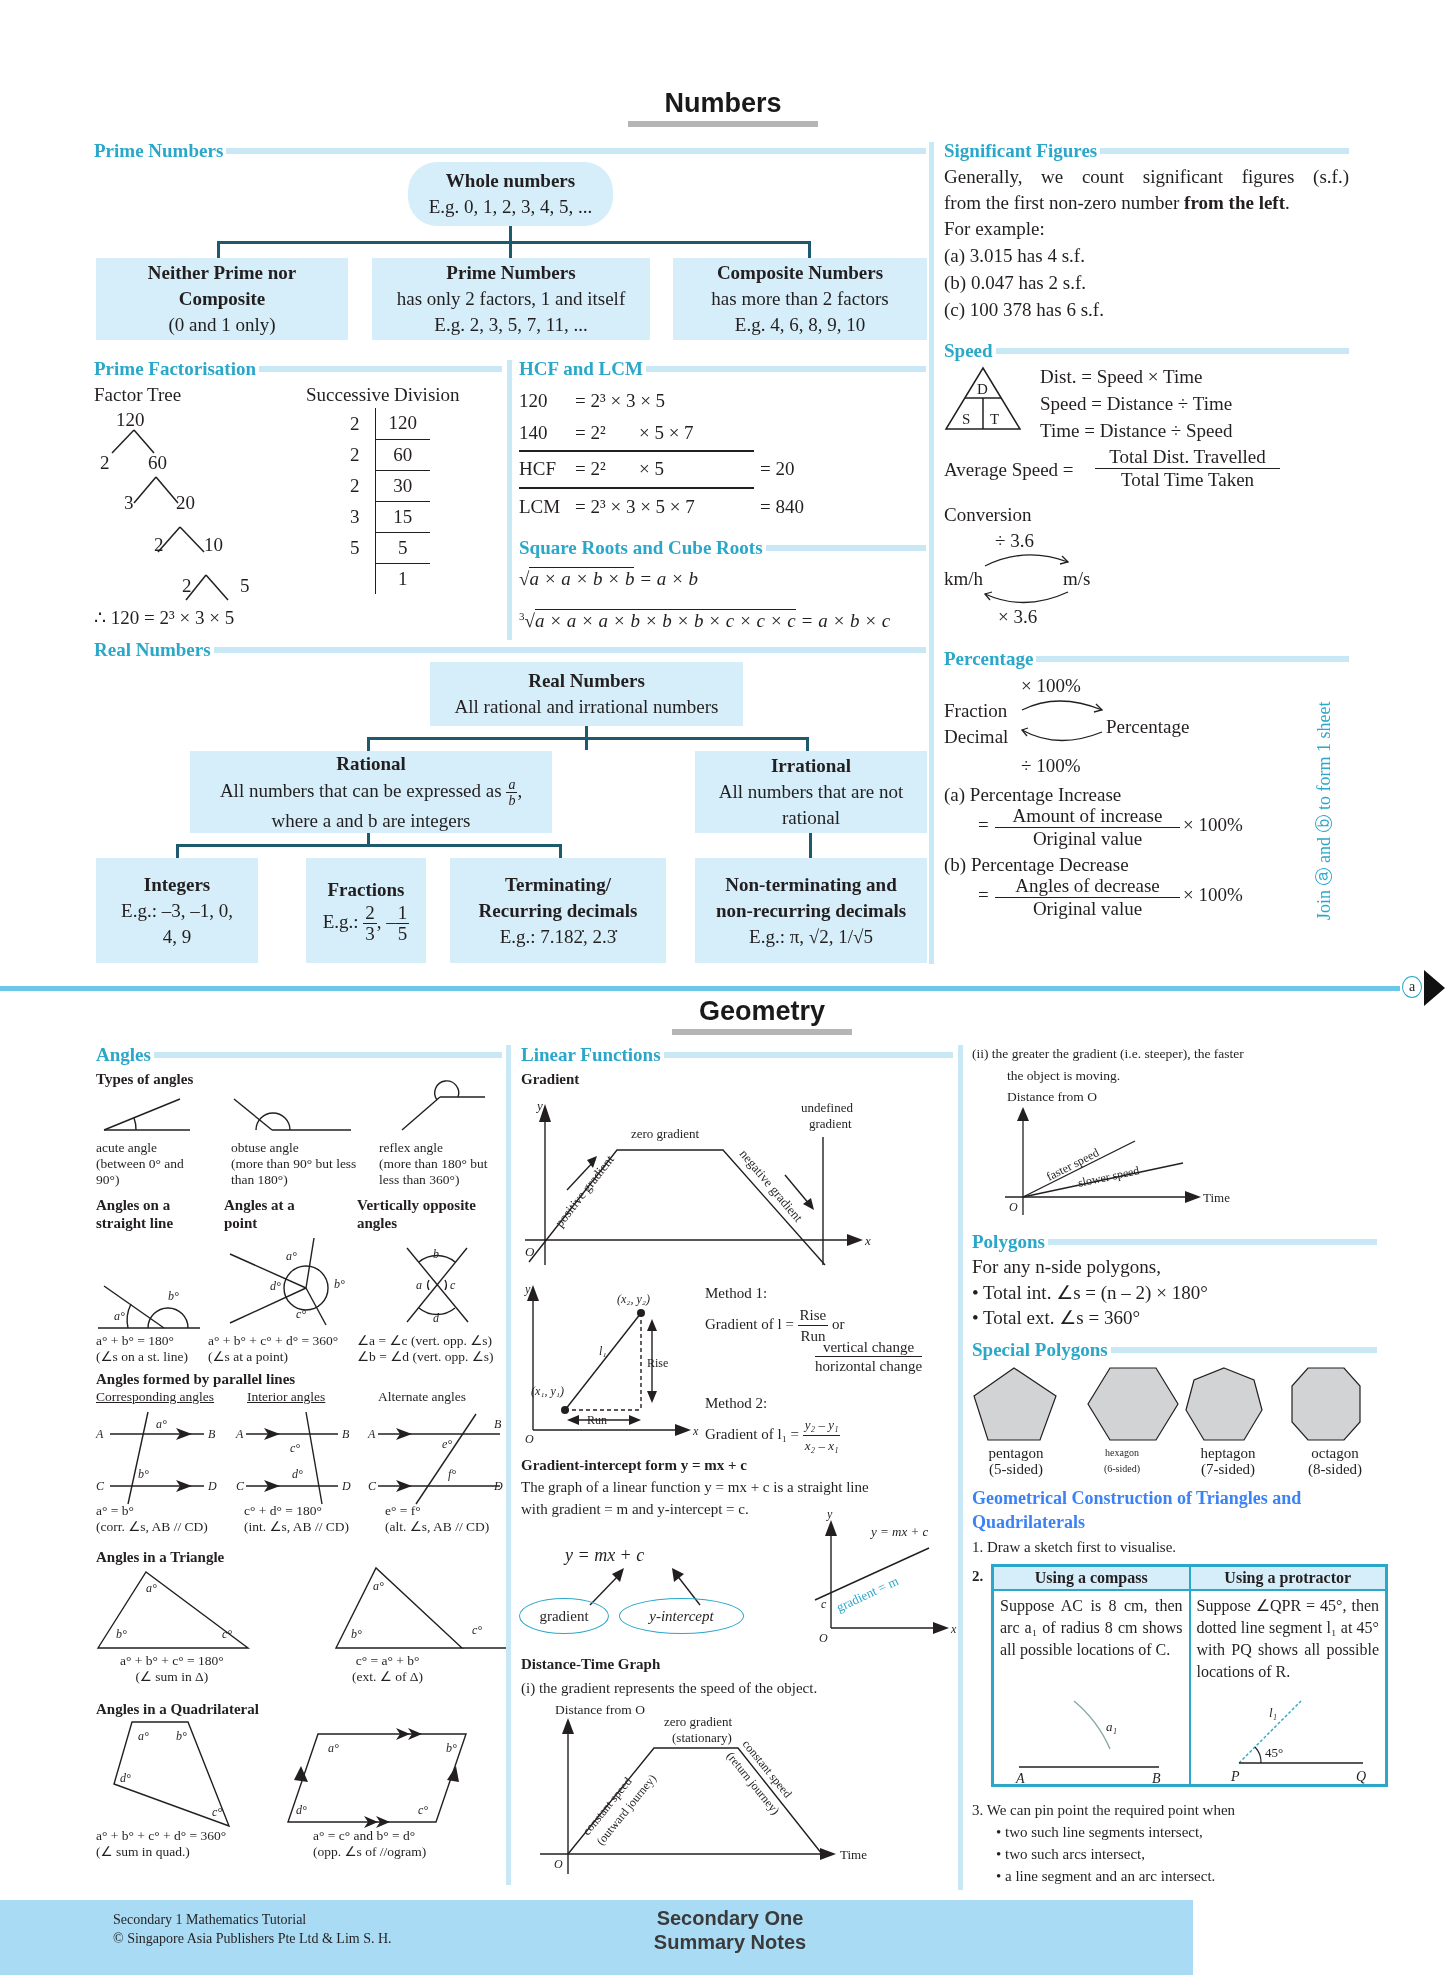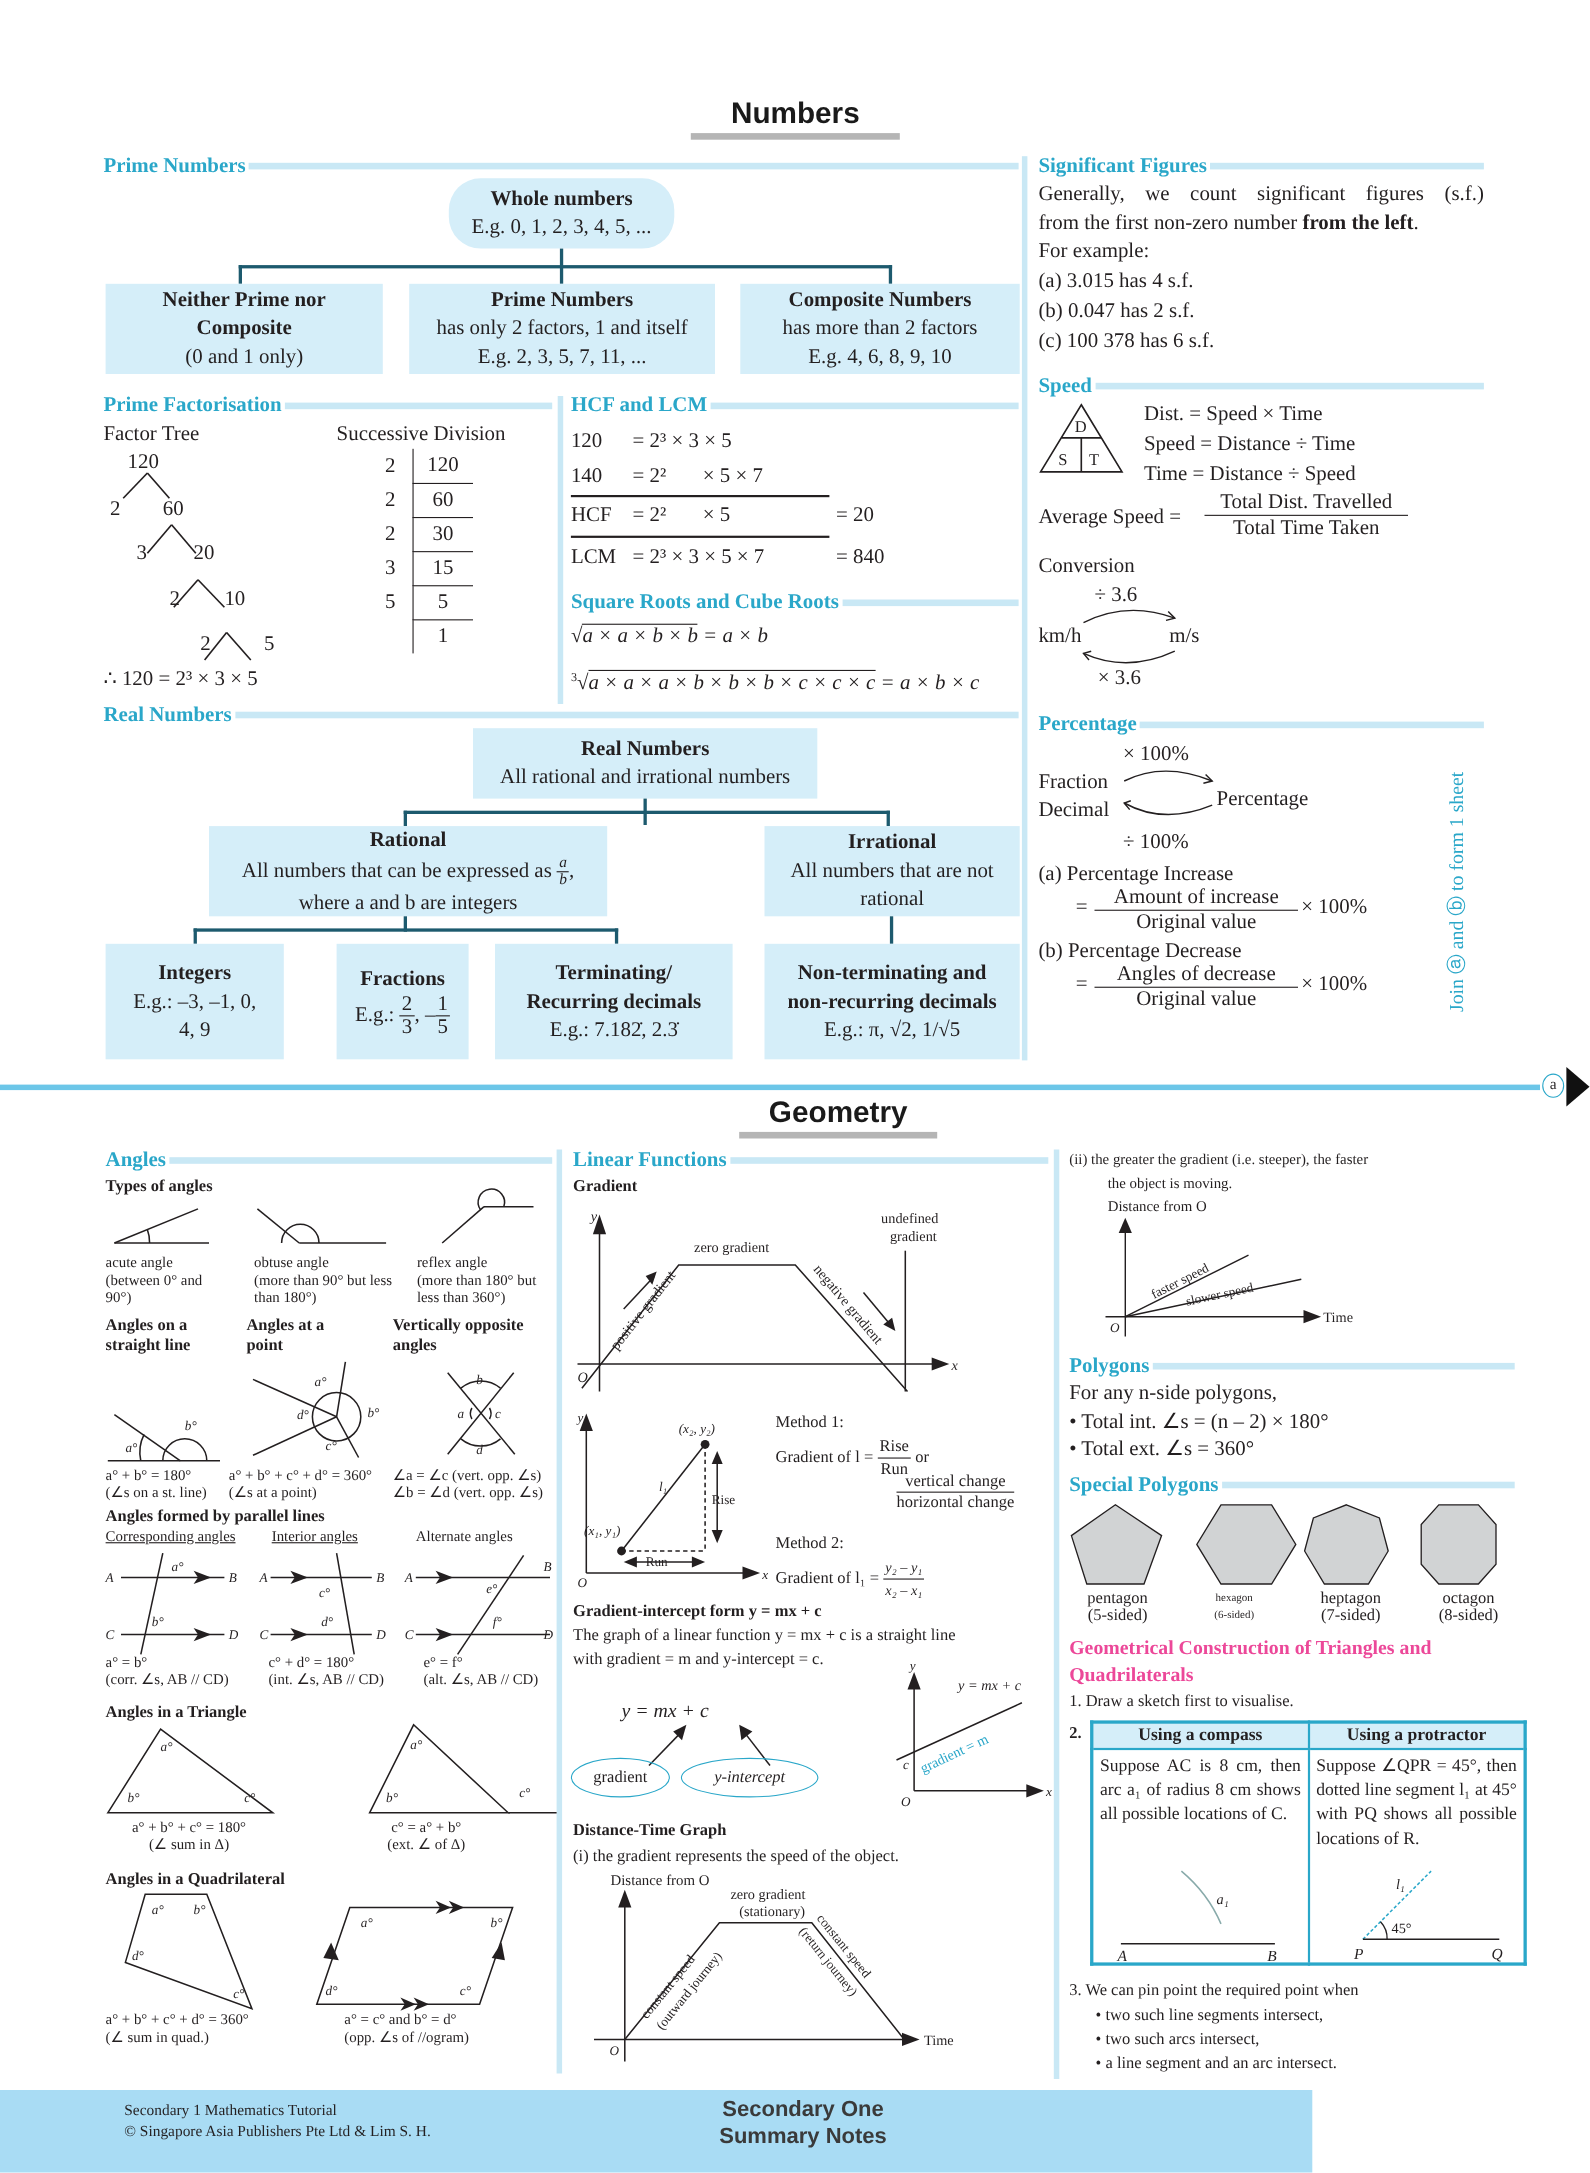--- a/index.html
+++ b/index.html
@@ -633,21 +633,21 @@
     <polygon points="138,2 184,2 206,38 184,74 138,74 116,38"></polygon>
     <polygon points="252,2 282,14 290,44 272,74 232,74 214,44 222,14"></polygon>
     <polygon points="336,2 372,2 388,20 388,56 372,74 336,74 320,56 320,20"></polygon>
   </g>
 </svg>
 <div class="txt xs" style="left:976px;top:1445px;text-align:center;width:80px;font-size:15px;"><span>pentagon</span><br><span>(5-sided)</span></div>
 <div class="txt xs" style="left:1082px;top:1445px;text-align:center;width:80px;font-size:10px;"><span>hexagon</span><br><span>(6-sided)</span></div>
 <div class="txt xs" style="left:1188px;top:1445px;text-align:center;width:80px;font-size:15px;"><span>heptagon</span><br><span>(7-sided)</span></div>
 <div class="txt xs" style="left:1295px;top:1445px;text-align:center;width:80px;font-size:15px;"><span>octagon</span><br><span>(8-sided)</span></div>
 
-<div class="txt bold" style="left:972px;top:1486px;color:#ec4899;font-size:18px;line-height:24px;"><span>Geometrical Construction of Triangles and</span><br><span>Quadrilaterals</span></div>
+<div class="txt bold" style="left:972px;top:1486px;color:#3b82f6;font-size:18px;line-height:24px;"><span>Geometrical Construction of Triangles and</span><br><span>Quadrilaterals</span></div>
 <div class="txt sm" style="left:972px;top:1538px;">1. Draw a sketch first to visualise.</div>
 <div class="txt sm bold" style="left:972px;top:1567px;">2.</div>
 <table class="cons-tbl" style="left:991px;top:1564px;width:397px;">
   <tbody>
       <tr>
         <th style="width:50%;">Using a compass</th>
         <th>Using a protractor</th>
       </tr>
   <tr style="height:195px;">
     <td style="position:relative;">

